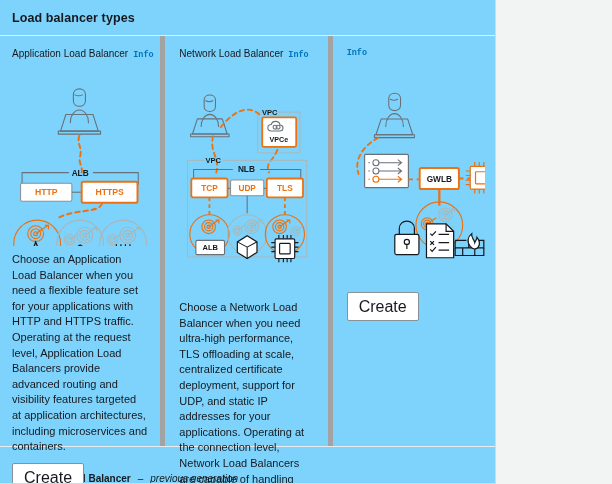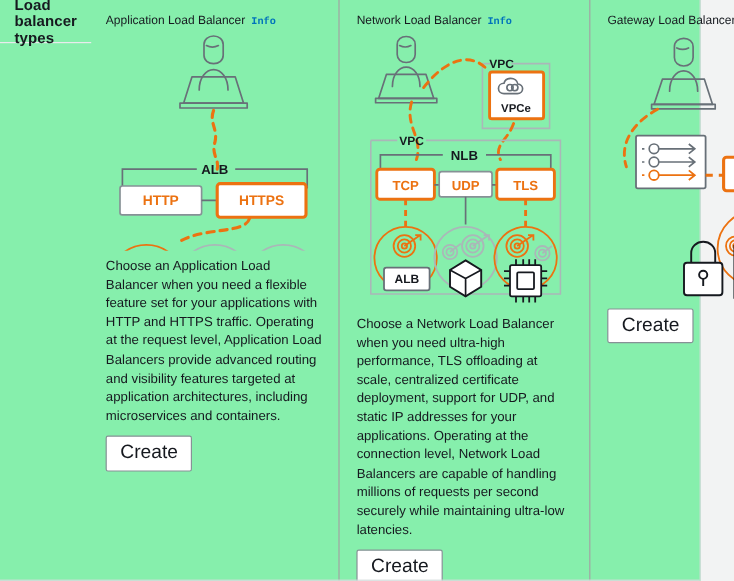--- a/index.html
+++ b/index.html
@@ -4,37 +4,37 @@
 <style>
   html,body{margin:0;padding:0;}
   body{
     width:612px;height:484px;overflow:hidden;
     background:#f2f3f3;
     font-family:"Liberation Sans","DejaVu Sans",sans-serif;
     color:#16191f;
     -webkit-font-smoothing:antialiased;
   }
   .panel{
-    position:absolute;left:0;top:0;width:584px;height:484px;
-    background:#86efac;border-right:1px solid #d5dbdb;
-    box-sizing:border-box;display:flex;flex-direction:row;
+    position:absolute;left:0;top:0;width:496px;height:484px;
+    background:#7dd3fc;border-right:1px solid #d5dbdb;
+    box-sizing:border-box;display:flex;flex-direction:column;
   }
   .panel-header{
     height:36px;flex:0 0 36px;display:flex;align-items:center;
     padding:0 12px;border-bottom:1px solid #e9ebed;box-sizing:border-box;
   }
   .panel-title{font-size:12.5px;font-weight:bold;letter-spacing:.1px;color:#16191f;}
 
   .columns{flex:1;display:flex;min-height:0;}
   .col{
     flex:1 1 0;min-width:0;box-sizing:border-box;
     padding:12px 10px 6px 10px;position:relative;
     display:flex;flex-direction:column;
   }
-  .col + .col{border-left:1px solid #a3a3a3;padding-left:12px;}
+  .col + .col{border-left:5px solid #a3a3a3;padding-left:12px;}
 
   .col-head{display:flex;align-items:baseline;gap:5px;margin:0 0 6px 2px;}
   .col-title{font-size:10px;font-weight:normal;color:#16191f;white-space:nowrap;}
   .info-link{font-size:8.5px;font-weight:bold;color:#0073bb;text-decoration:none;cursor:pointer;font-family:Liberation Mono, monospace;}
 
   .diagram{width:100%;display:flex;justify-content:center;align-items:flex-end;}
   .diagram svg{display:block;}
 
   .desc{
     font-size:11px;line-height:1.42;color:#16191f;margin:6px 2px 0 2px;
@@ -274,21 +274,20 @@
           </g>
         </svg>
       </div>
 
       <div class="desc">Choose a Network Load Balancer when you need ultra-high performance, TLS offloading at scale, centralized certificate deployment, support for UDP, and static IP addresses for your applications. Operating at the connection level, Network Load Balancers are capable of handling millions of requests per second securely while maintaining ultra-low latencies.</div>
       <button class="btn">Create</button>
     </div>
 
     <div class="col">
       <div class="col-head">
-        <span class="col-title">Gateway Load Balancer</span>
         <a class="info-link" href="#">Info</a>
       </div>
 
       <div class="diagram">
         <svg width="186" height="220" viewBox="0 0 186 220" aria-hidden="true">
 
           <g fill="none" stroke="#687078" stroke-width="1.4" stroke-linejoin="round" stroke-linecap="round">
             <path d="M58 10c0-4.2 3.4-7 7.8-7s7.8 2.8 7.8 7v9c0 4.2-3.4 7-7.8 7s-7.8-2.8-7.8-7z"></path>
             <path d="M60 11c3 1.5 6.8 1.5 9.8 0"></path>
             <path d="M54 47c0-10 5.3-17 11.7-17S77.4 37 77.4 47"></path>

